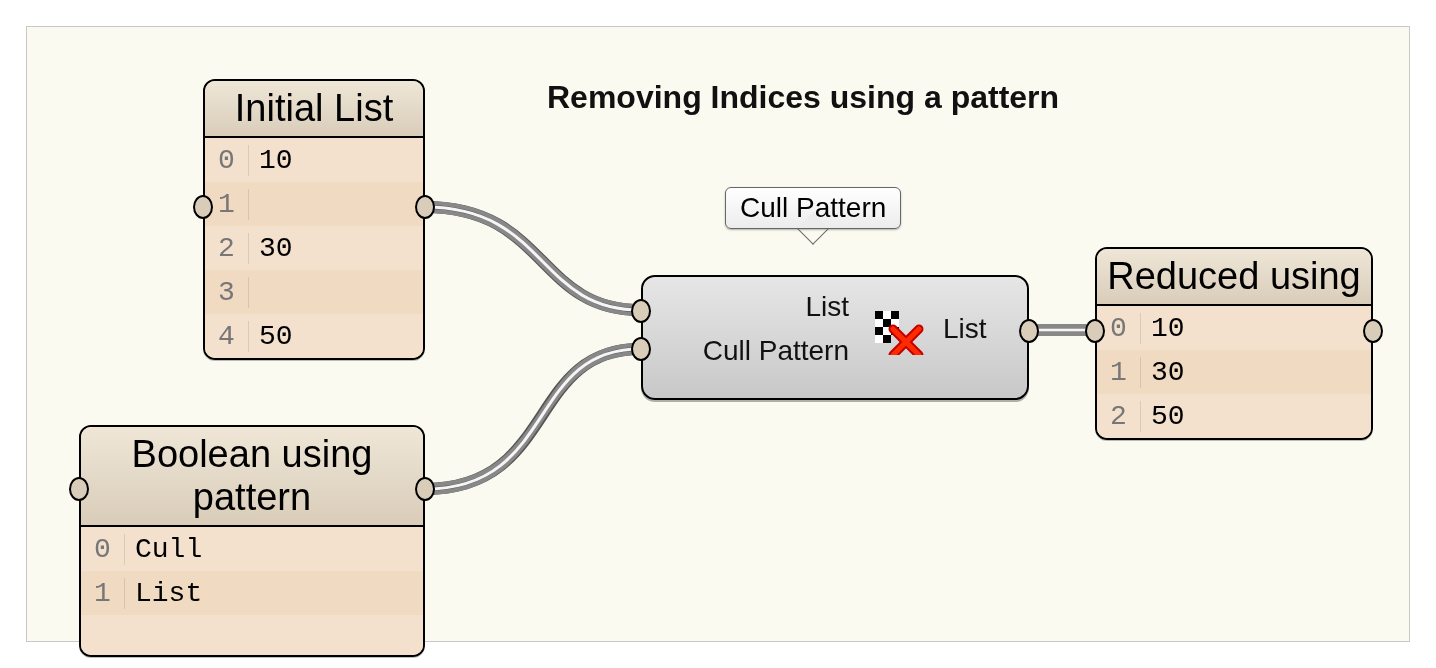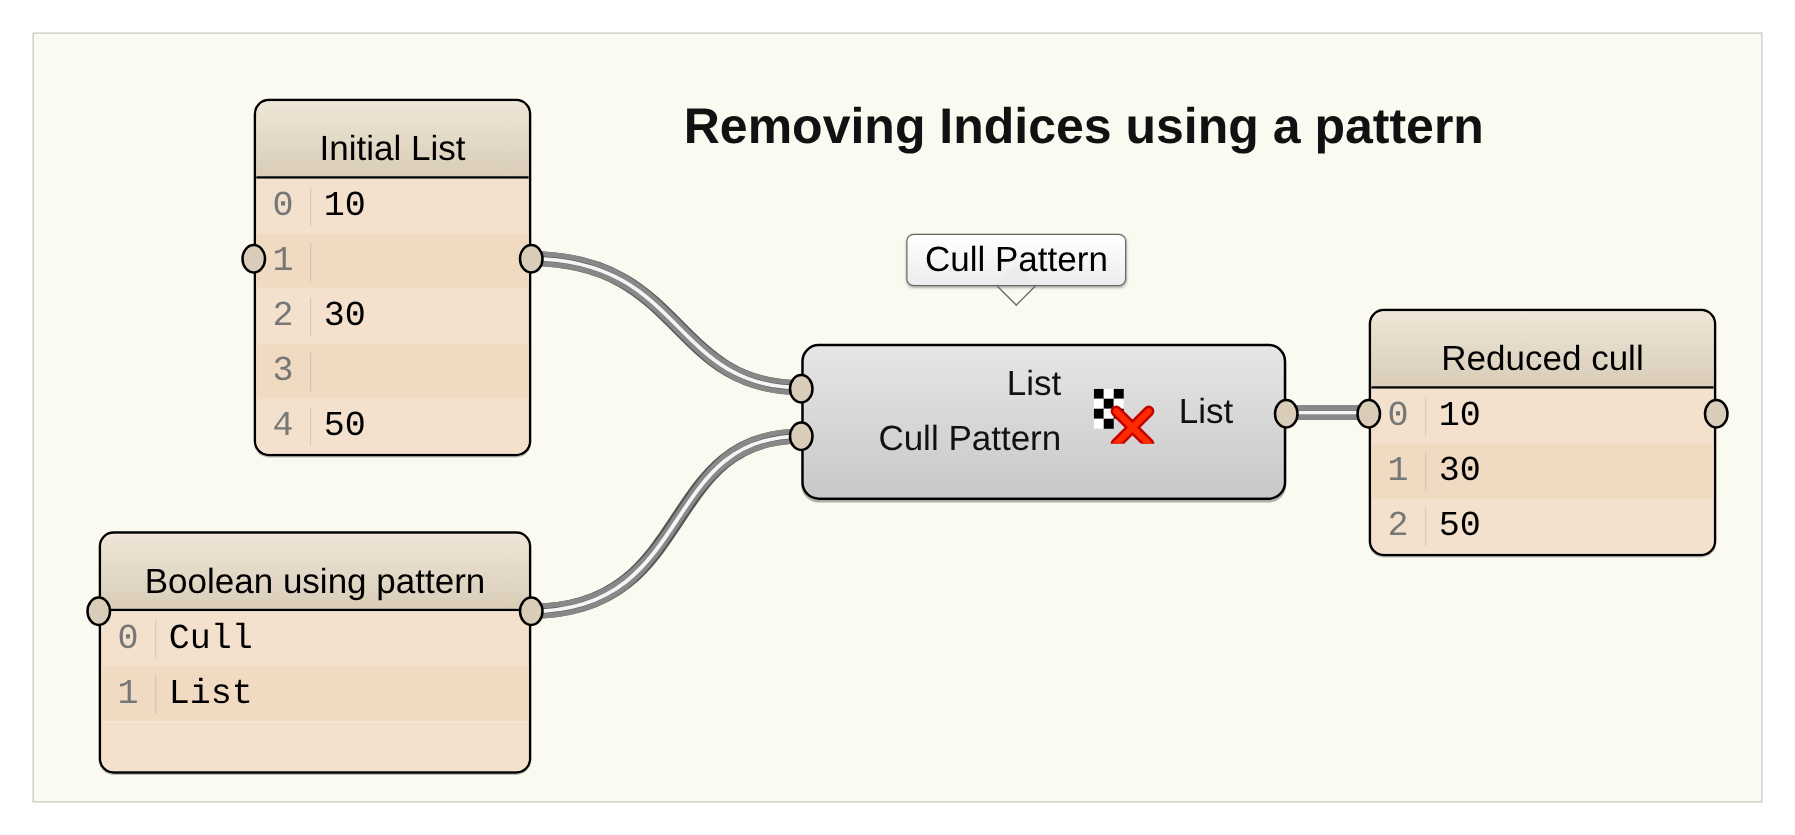--- a/index.html
+++ b/index.html
@@ -1,22 +1,22 @@
 <!DOCTYPE html>
 <html><head>
 <meta charset="utf-8">
 <style>
   *{box-sizing:border-box;margin:0;padding:0}
   body{width:1436px;height:668px;background:#fff;font-family:"Segoe UI",Arial,sans-serif;position:relative}
   .canvas{position:absolute;left:26px;top:26px;width:1384px;height:616px;background:#fbfaf0;border:1px solid #c8c8c8}
 
-  .title{position:absolute;font-size:40px;font-weight:600;color:#111}
+  .title{position:absolute;font-size:32px;font-weight:600;color:#111}
 
   .panel{position:absolute;border:2px solid #000;border-radius:12px;overflow:hidden;box-shadow:0 1px 0 rgba(0,0,0,.25)}
-  .panel .header{background:linear-gradient(#efe6d7,#d9cdb9);border-bottom:2px solid #000;text-align:center;font-size:28px;padding:22px 8px 6px 8px}
+  .panel .header{background:linear-gradient(#efe6d7,#d9cdb9);border-bottom:2px solid #000;text-align:center;font-size:38px;padding:6px 8px 6px 8px}
   .panel .body{background:#f4e1cd}
   .row{display:flex;align-items:center;height:44px;font-family:"Consolas","Courier New",monospace;font-size:28px}
   .row:nth-child(even){background:#f0dac2}
   .row .idx{width:44px;text-align:center;color:#777;border-right:1px solid rgba(0,0,0,.1);margin-right:10px}
   .row .val{flex:1}
 
   .grip{position:absolute;width:20px;height:24px;border:2px solid #000;border-radius:10px/12px;background:#d9cdb9}
 
   .node{position:absolute;border:2px solid #000;border-radius:14px;background:linear-gradient(#e6e6e6,#c8c8c8);box-shadow:0 2px 0 rgba(0,0,0,.3)}
   .node .label{position:absolute;font-size:28px;color:#111}
@@ -92,21 +92,21 @@
           <span class="idx">1</span>
           <span class="val">List</span>
         </div>
     </div>
     <div style="height:40px;background:#f4e1cd"></div>
   </div>
   <div class="grip" style="left:42px;top:450px"></div>
   <div class="grip" style="left:388px;top:450px"></div>
 
   <div class="panel" style="left:1068px;top:220px;width:278px">
-    <div class="header">Reduced cull</div>
+    <div class="header">Reduced using</div>
     <div class="body">
       <div class="row">
           <span class="idx">0</span>
           <span class="val">10</span>
         </div>
       <div class="row">
           <span class="idx">1</span>
           <span class="val">30</span>
         </div>
       <div class="row">

